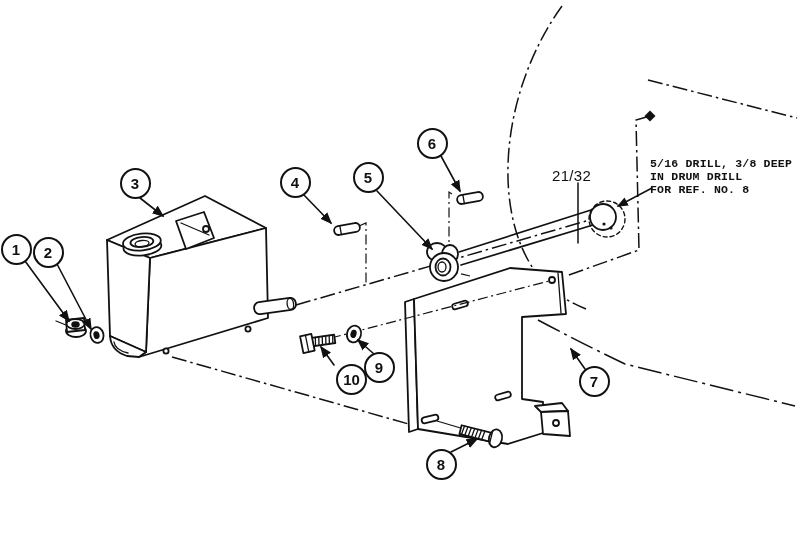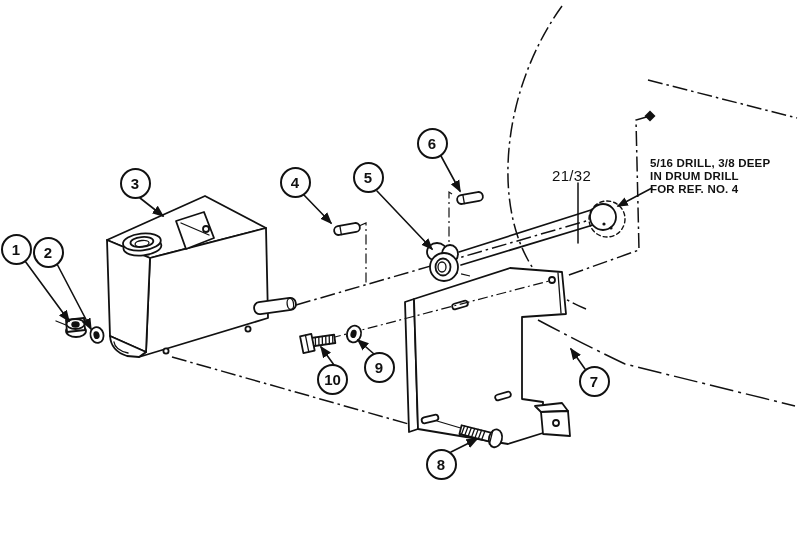--- a/index.html
+++ b/index.html
@@ -19,21 +19,21 @@
   .dash{stroke-dasharray:4 3;stroke-width:1.4;}
   
   .callout{
     position:absolute;width:31px;height:31px;box-sizing:border-box;
     border:2.6px solid var(--ink);border-radius:50%;background:#fff;color:var(--ink);
     display:flex;align-items:center;justify-content:center;
     font-weight:bold;font-size:15px;line-height:1;
   }
   .note{
     position:absolute;font-weight:bold;color:var(--ink);
-    font-size:11.5px;line-height:13px;letter-spacing:.2px;white-space:nowrap;
+    font-size:11.5px;line-height:13px;letter-spacing:.2px;white-space:nowrap;font-family:Liberation Mono, monospace;
   }
   .dim{
     position:absolute;font-weight:normal;color:var(--ink);
     font-size:15px;width:56px;text-align:left;letter-spacing:.3px;
   }
 </style>
 </head>
 <body>
 
 <div class="stage">
@@ -178,23 +178,23 @@
 
   <div class="callout" style="left:0.5px;top:233.5px;">1</div>
   <div class="callout" style="left:32.5px;top:236.5px;">2</div>
   <div class="callout" style="left:119.5px;top:167.5px;">3</div>
   <div class="callout" style="left:279.5px;top:166.5px;">4</div>
   <div class="callout" style="left:352.5px;top:161.5px;">5</div>
   <div class="callout" style="left:416.5px;top:127.5px;">6</div>
   <div class="callout" style="left:578.5px;top:365.5px;">7</div>
   <div class="callout" style="left:425.5px;top:448.5px;">8</div>
   <div class="callout" style="left:363.5px;top:351.5px;">9</div>
-  <div class="callout" style="left:317px;top:363.5px;">10</div>
+  <div class="callout" style="left:336px;top:363.5px;">10</div>
 
   <div class="dim" style="left:552px;top:167px;">21/32</div>
 
   <div class="note" style="left:650px;top:157px;">
     <div>5/16 DRILL, 3/8 DEEP</div>
     <div>IN DRUM DRILL</div>
-    <div>FOR REF. NO. 4</div>
+    <div>FOR REF. NO. 8</div>
   </div>
 
 </div>
 
 </body></html>

